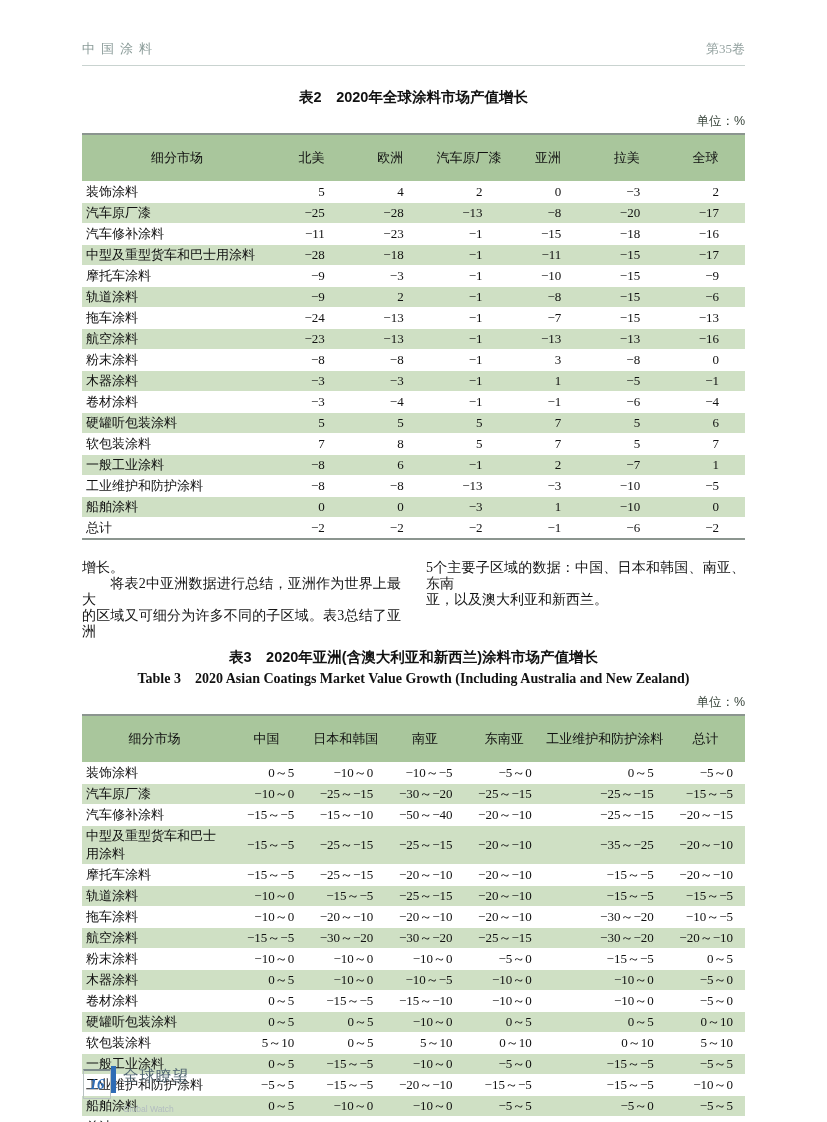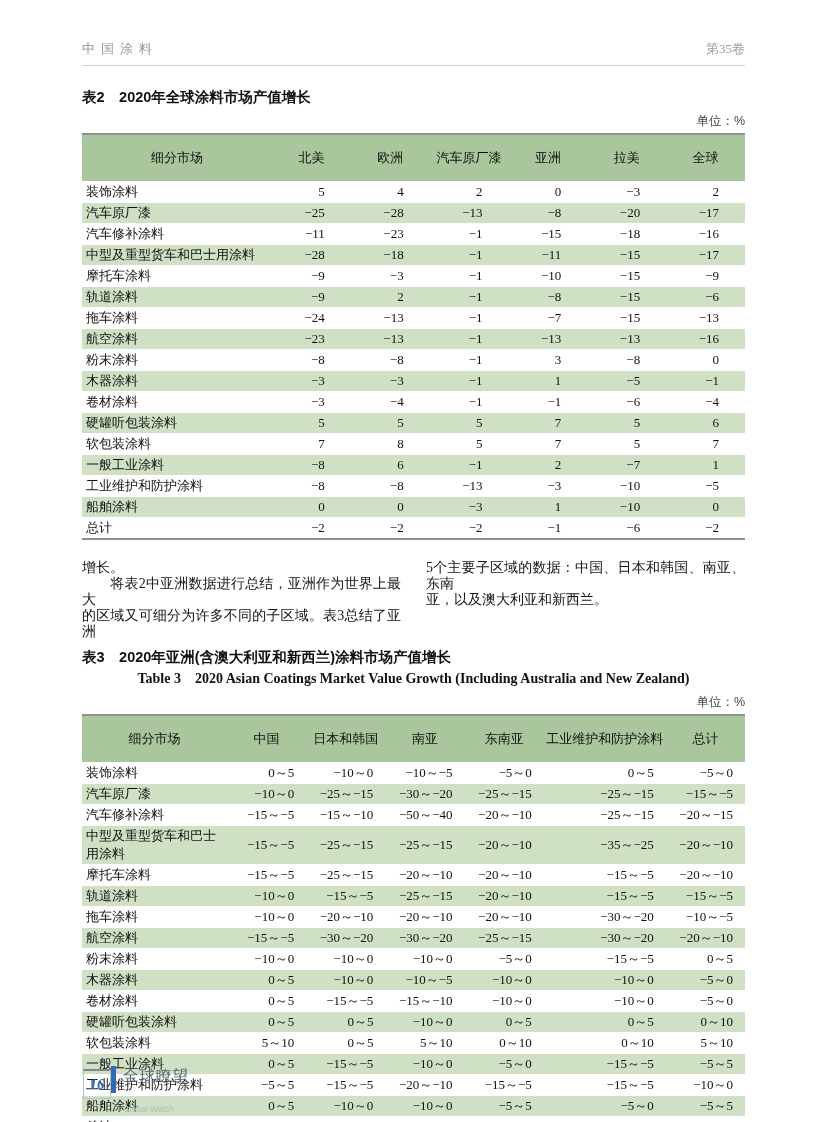--- a/index.html
+++ b/index.html
@@ -20,21 +20,21 @@
   }
   .journal-name {
     font-size:13px; letter-spacing:6px; color:#8a9b98;
     font-family:"Liberation Sans", sans-serif;
   }
   .volume-no { font-size:13px; color:#95a3a1; }
 
   
   .tbl-block { margin-top:0; }
   .tbl-title-cn {
-    margin-top:22px; text-align:left; font-size:14.5px; font-weight:bold;
+    margin-top:22px; text-align:center; font-size:14.5px; font-weight:bold;
     font-family:"Liberation Sans", sans-serif; color:#111;
   }
   .tbl-title-en {
     margin-top:3px; text-align:center; font-size:14px; font-weight:bold;
     font-family:"Liberation Serif", serif; color:#111;
   }
   .unit-note {
     text-align:right; font-size:12.5px; color:#37443a; margin-top:6px; margin-bottom:3px;
     font-family:"Liberation Sans", sans-serif;
   }

